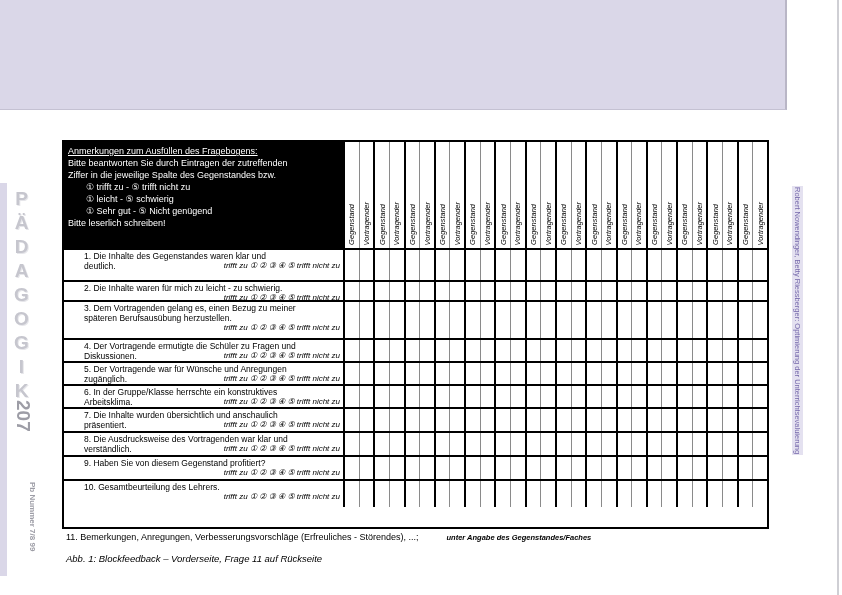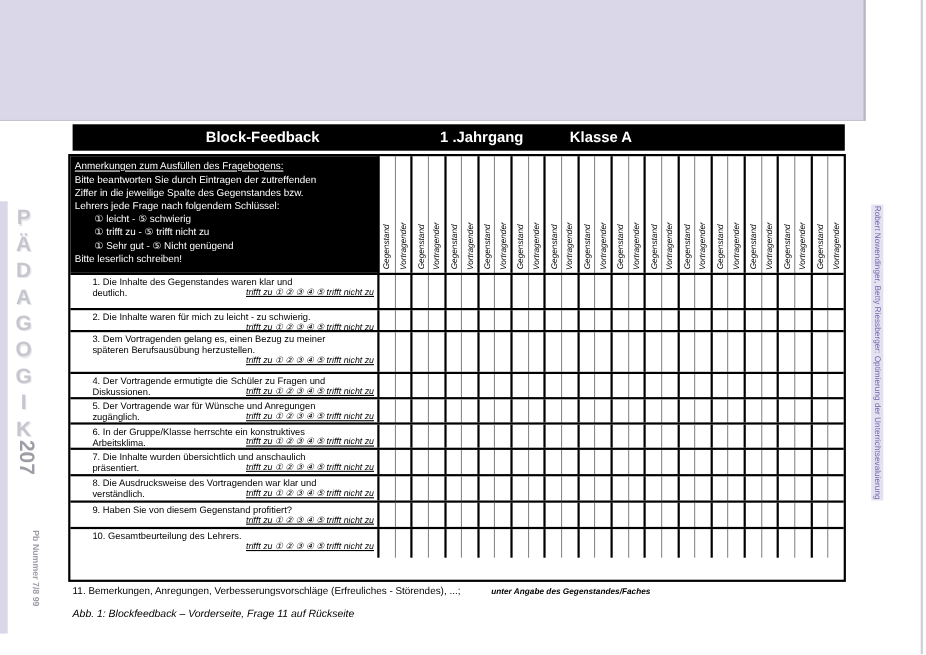--- a/index.html
+++ b/index.html
@@ -47,57 +47,51 @@
   .gridcells { flex:1; display:flex; }
   .pair { flex:1 1 0; display:flex; }
   .pair + .pair { border-left:2px solid #000; }
   .sub { flex:1 1 0; display:flex; align-items:flex-end; justify-content:center; overflow:hidden; }
   .sub2 { border-left:1px solid #8a8a8a; }
   .rot { writing-mode:vertical-rl; transform:rotate(180deg); font-style:italic;
          font-size:7.5px; white-space:nowrap; padding:3px 0; color:#000; }
 
   .ql1 { white-space:nowrap; }
   .ql2 { display:flex; justify-content:space-between; align-items:flex-start; white-space:nowrap; }
-  .scale { font-style:italic; font-size:8px; white-space:nowrap; margin-left:auto;text-decoration:underline; }
+  .scale { font-style:italic; font-size:8px; white-space:nowrap; margin-left:auto; }
 
   
   .q11 { position:absolute; left:66px; top:532px; font-size:9px; white-space:nowrap; }
   .q11 .it { font-style:italic; font-weight:bold; font-size:7.5px; margin-left:28px; }
   .caption { position:absolute; left:66px; top:553px; font-size:9.5px; font-style:italic; }
 </style>
 </head>
 <body>
 
 <div id="canvas">
 
   <div class="top-panel"></div>
   <div class="left-strip"></div>
   <div class="right-edge"></div>
 
   <div class="journal-name">PÄDAGOGIK</div>
   <div class="journal-num">207</div>
   <div class="issue-note">Pb Nummer 7/8 99</div>
   <div class="margin-article">Robert Nowendinger, Betty Riessberger: Optimierung der Unterrichtsevaluierung</div>
 
-  <div class="title-bar">
-    <span class="tb-1">Block-Feedback</span>
-    <span class="tb-2">1 .Jahrgang</span>
-    <span class="tb-3">Klasse A</span>
-  </div>
 
   <div class="ftable">
 
     <div class="qrow hdr">
       <div class="qcell">
         <div class="instr-head">Anmerkungen zum Ausfüllen des Fragebogens:</div>
         <div>Bitte beantworten Sie durch Eintragen der zutreffenden</div>
         <div>Ziffer in die jeweilige Spalte des Gegenstandes bzw.</div>
-        <div>Lehrers jede Frage nach folgendem Schlüssel:</div>
+        <div class="instr-scale">①  trifft zu - ⑤  trifft nicht zu</div>
         <div class="instr-scale">① leicht - ⑤ schwierig</div>
-        <div class="instr-scale">①  trifft zu - ⑤  trifft nicht zu</div>
         <div class="instr-scale">① Sehr gut - ⑤ Nicht genügend</div>
         <div>Bitte leserlich schreiben!</div>
       </div>
       <div class="gridcells">
           <div class="pair">
             <div class="sub">
               <span class="rot">Gegenstand</span>
             </div>
             <div class="sub sub2">
               <span class="rot">Vortragender</span>

